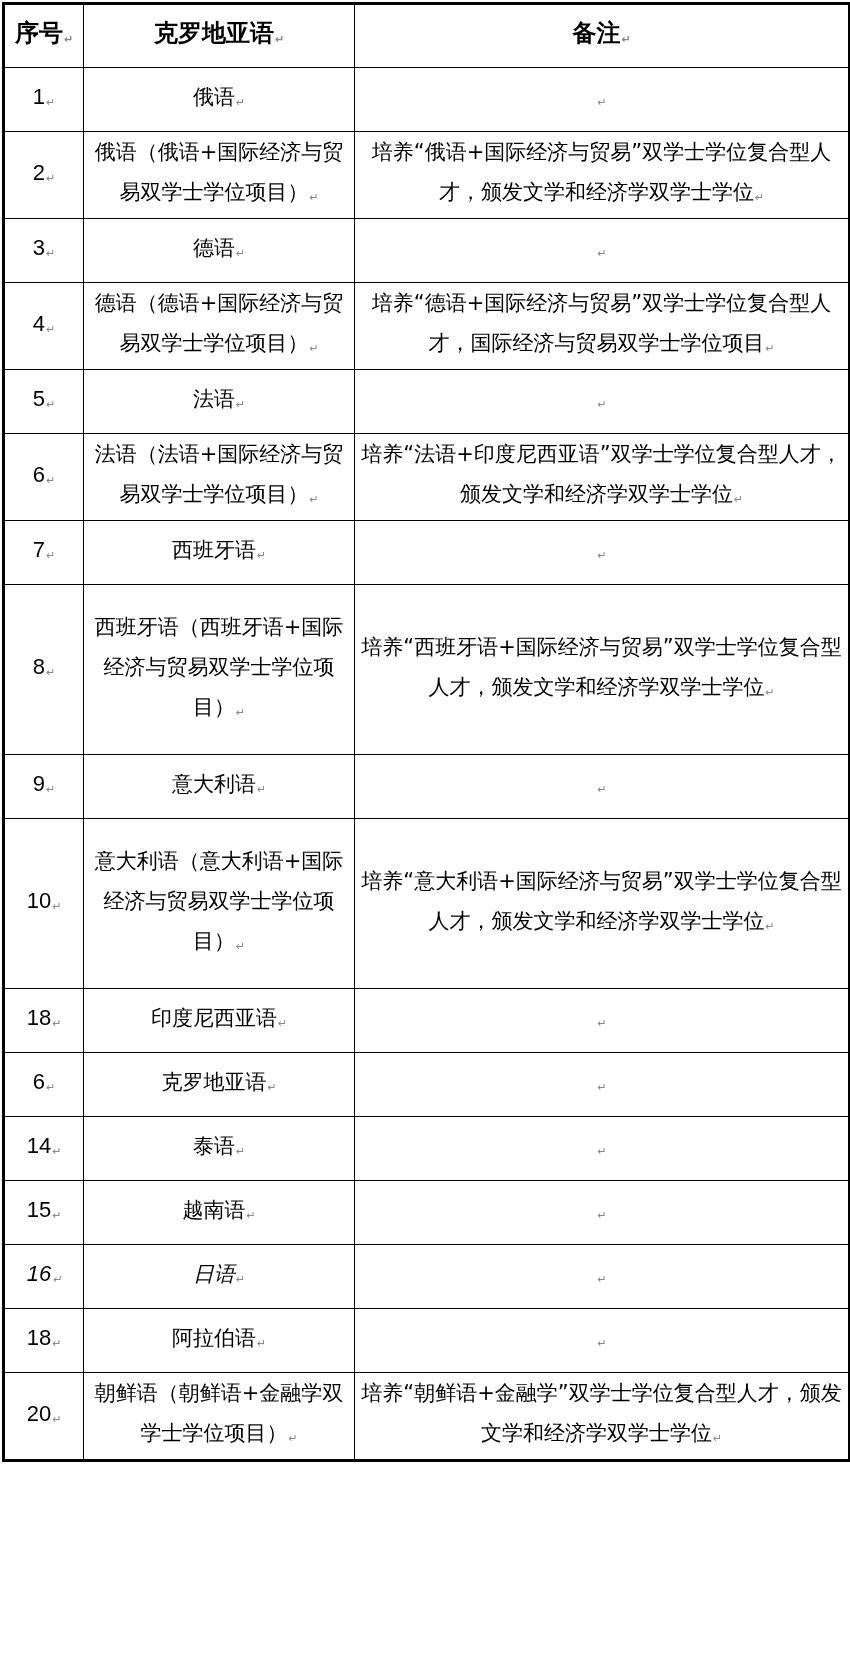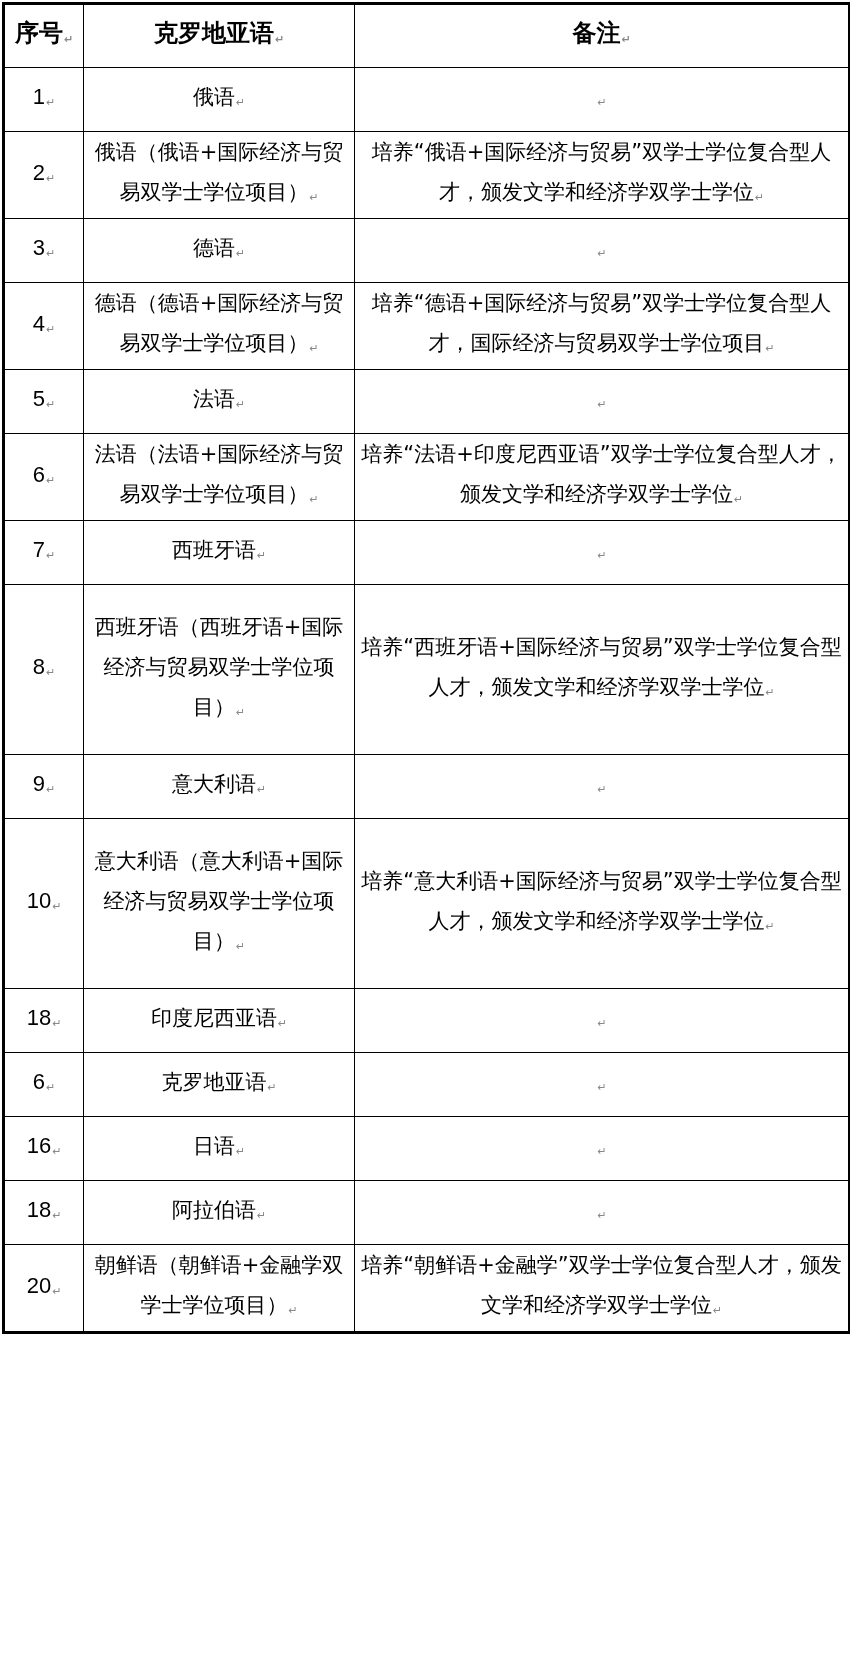--- a/index.html
+++ b/index.html
@@ -86,20 +86,30 @@
     <td class="num"><span>18</span><span class="pm">↵</span></td>
     <td><span>印度尼西亚语</span><span class="pm">↵</span></td>
     <td><span></span><span class="pm">↵</span></td>
   </tr>
         <tr style="height: 64px;">
     <td class="num"><span>6</span><span class="pm">↵</span></td>
     <td><span>克罗地亚语</span><span class="pm">↵</span></td>
     <td><span></span><span class="pm">↵</span></td>
   </tr>
         <tr style="height: 64px;">
+    <td class="num"><span>14</span><span class="pm">↵</span></td>
+    <td><span>泰语</span><span class="pm">↵</span></td>
+    <td><span></span><span class="pm">↵</span></td>
+  </tr>
+        <tr style="height: 64px;">
+    <td class="num"><span>15</span><span class="pm">↵</span></td>
+    <td><span>越南语</span><span class="pm">↵</span></td>
+    <td><span></span><span class="pm">↵</span></td>
+  </tr>
+        <tr style="height: 64px; font-style: italic;">
     <td class="num"><span>16</span><span class="pm">↵</span></td>
     <td><span>日语</span><span class="pm">↵</span></td>
     <td><span></span><span class="pm">↵</span></td>
   </tr>
         <tr style="height: 64px;">
     <td class="num"><span>18</span><span class="pm">↵</span></td>
     <td><span>阿拉伯语</span><span class="pm">↵</span></td>
     <td><span></span><span class="pm">↵</span></td>
   </tr>
         <tr style="height: 87px;">

